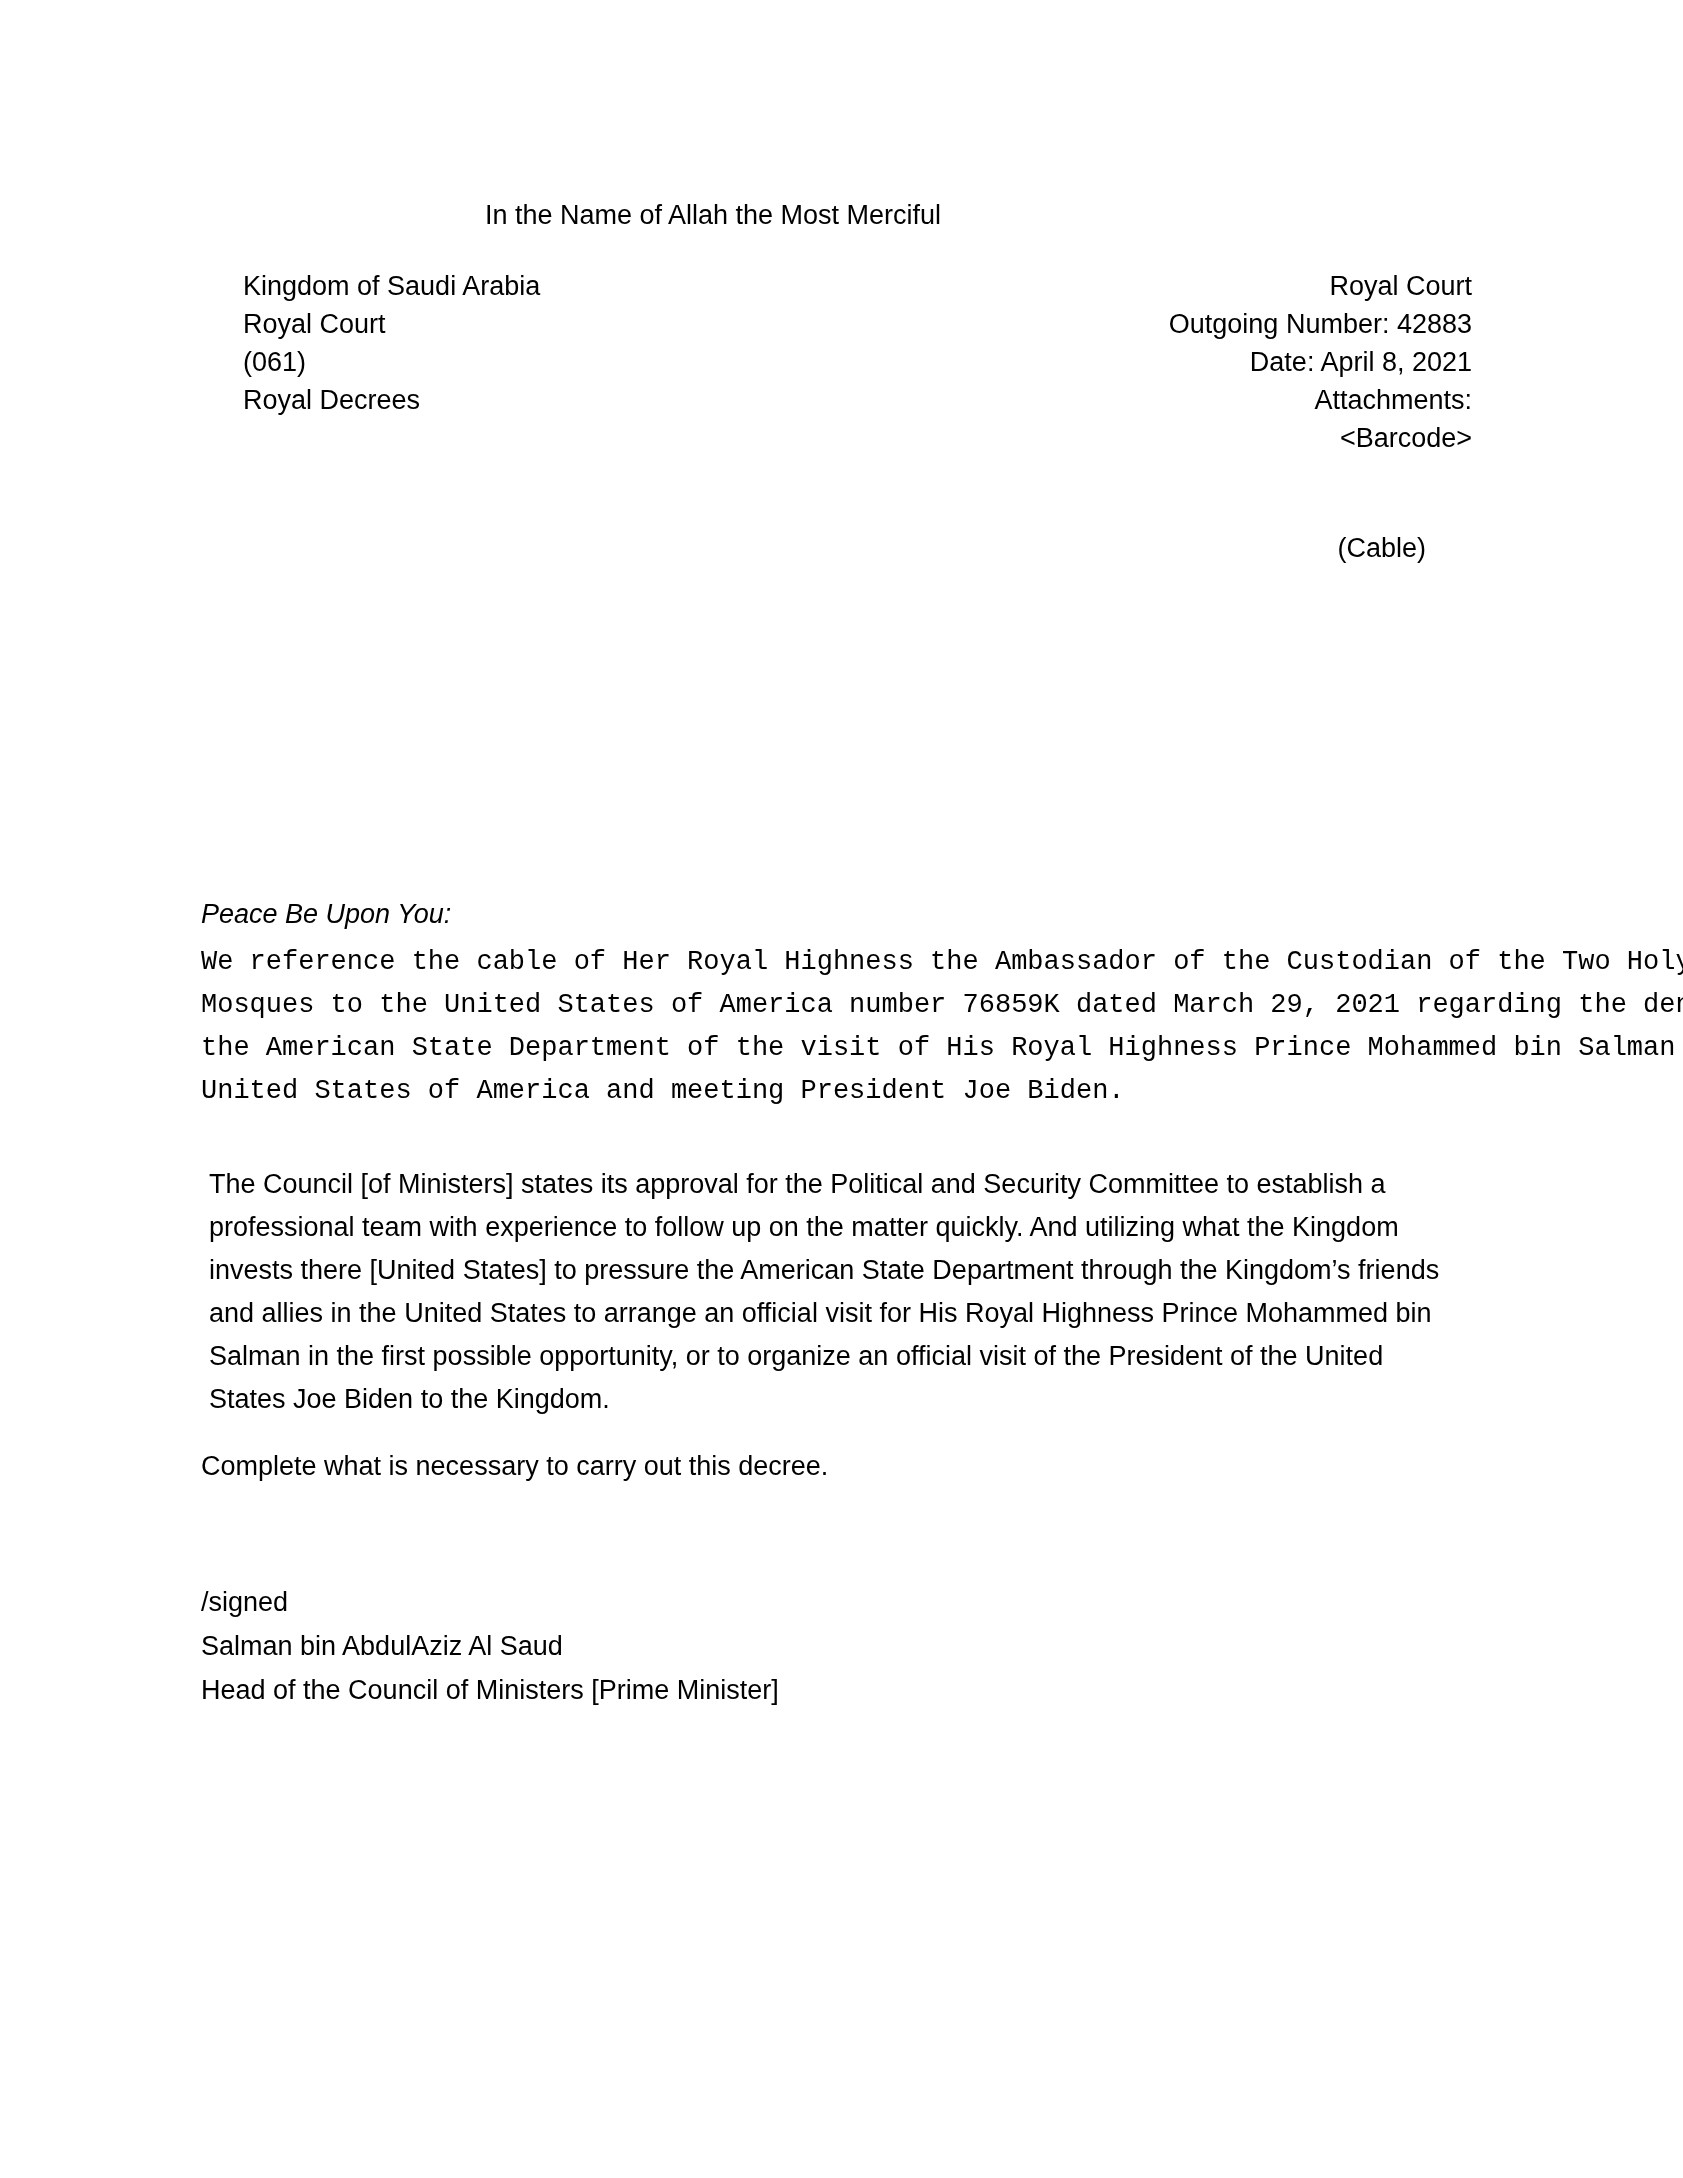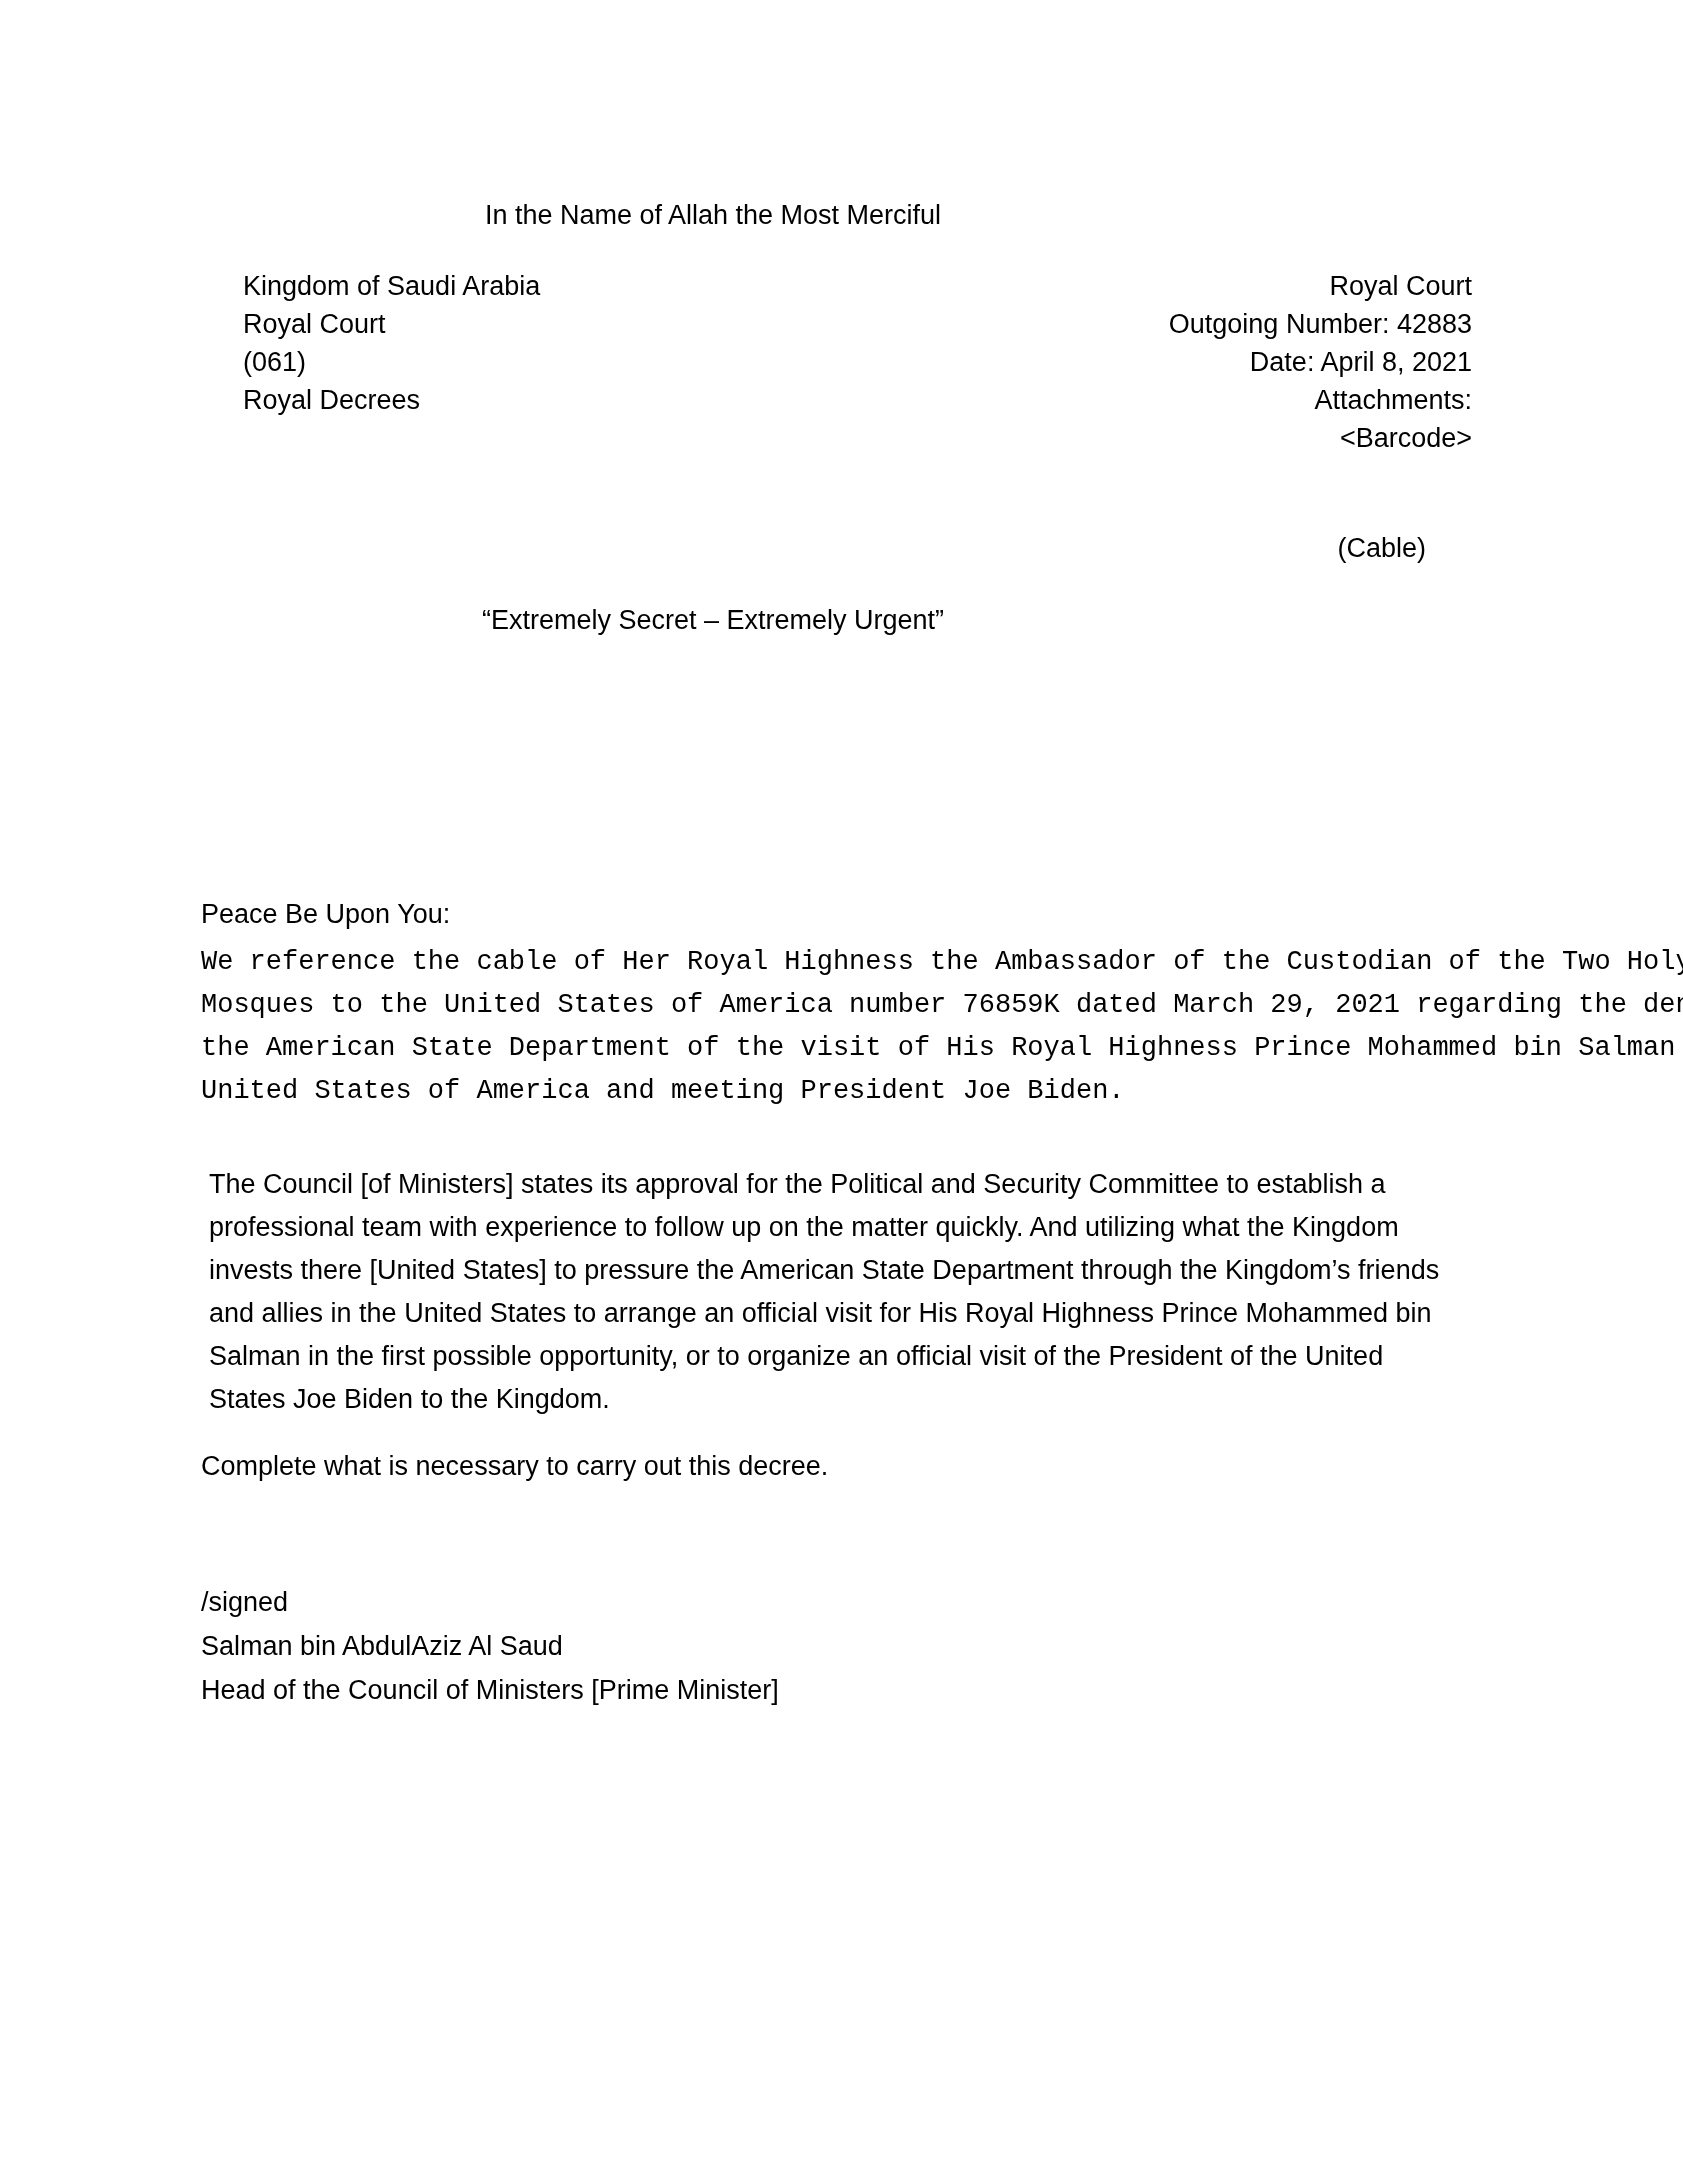--- a/index.html
+++ b/index.html
@@ -55,24 +55,23 @@
 Royal Decrees</div>
 
   <div class="block single-spaced right-aligned" style="top:267px; right:211px;">Royal Court
 Outgoing Number: 42883
 Date: April 8, 2021
 Attachments:
 &lt;Barcode&gt;</div>
 
   <div class="block centered" style="top:527px;text-align:right;">(Cable)</div>
 
-  <div class="block centered" style="top:599px;">“Extremely Secret – Extremely Urgent”</div>
 
 
-  <div class="block" style="top:893px; left:201px;">Peace Be Upon You:</div>
+  <div class="block" style="top:893px; left:201px;font-style:italic;">Peace Be Upon You:</div>
 
   <div class="block" style="top:941px; left:201px;font-family:Liberation Mono, monospace;">We reference the cable of Her Royal Highness the Ambassador of the Custodian of the Two Holy
 Mosques to the United States of America number 76859K dated March 29, 2021 regarding the denial of
 the American State Department of the visit of His Royal Highness Prince Mohammed bin Salman to the
 United States of America and meeting President Joe Biden.</div>
 
   <div class="block" style="top:1163px; left:209px;">The Council [of Ministers] states its approval for the Political and Security Committee to establish a
 professional team with experience to follow up on the matter quickly. And utilizing what the Kingdom
 invests there [United States] to pressure the American State Department through the Kingdom’s friends
 and allies in the United States to arrange an official visit for His Royal Highness Prince Mohammed bin

